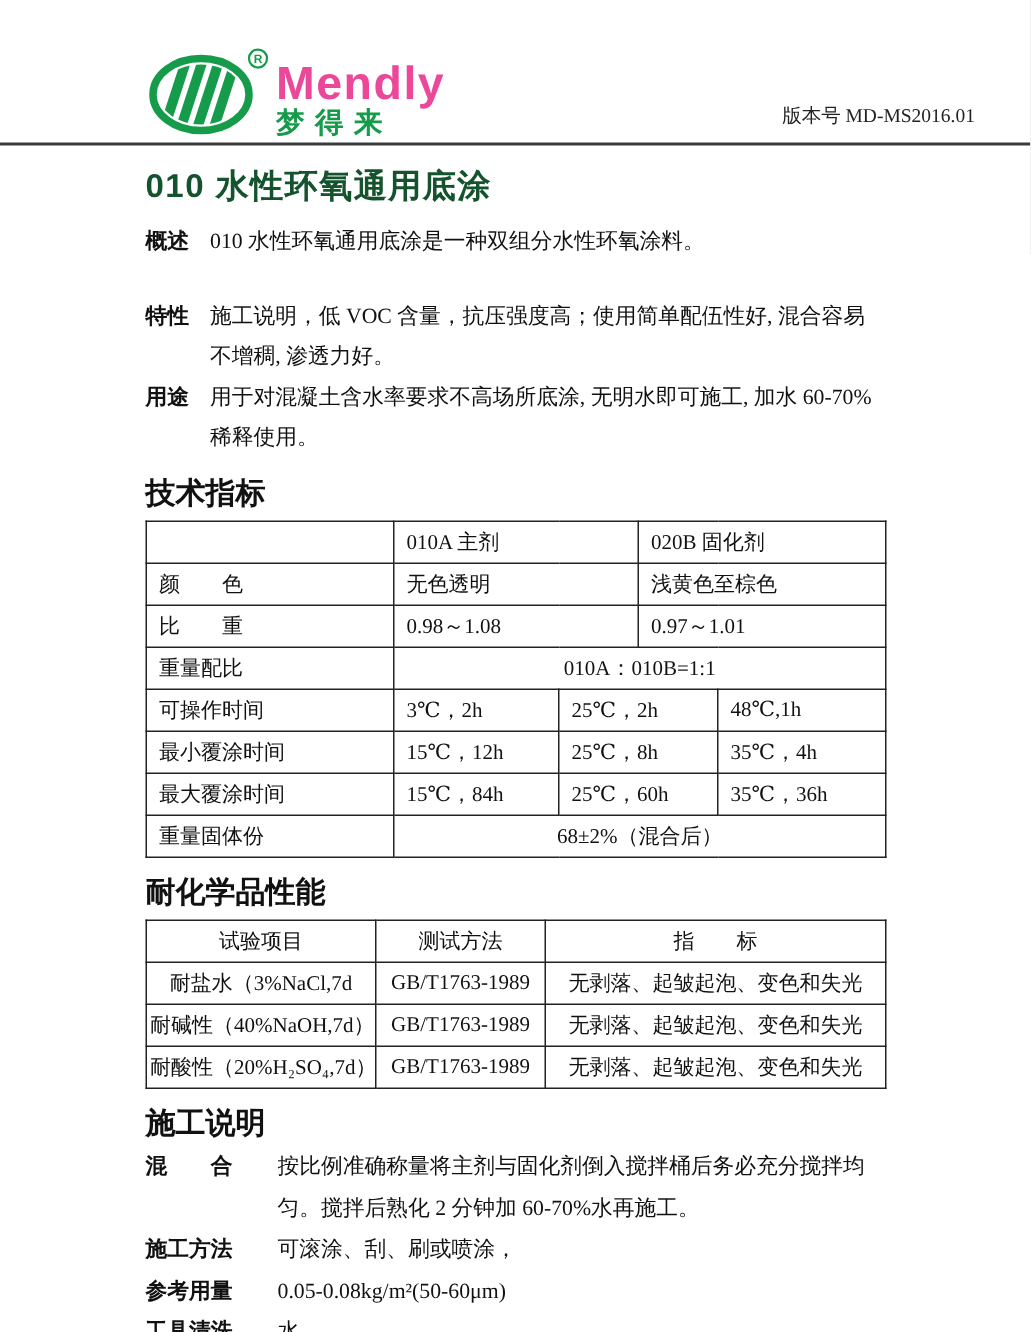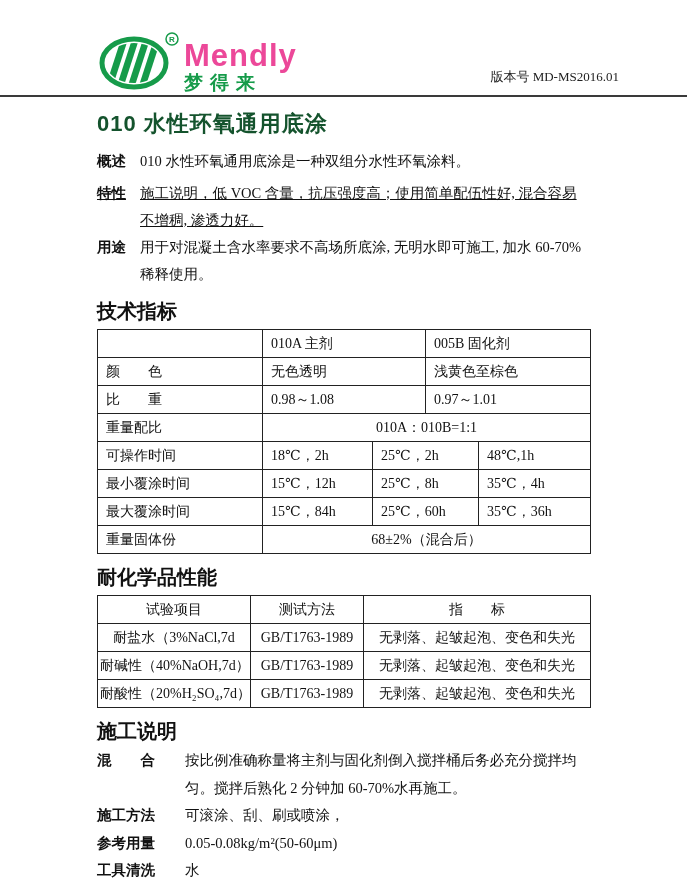--- a/index.html
+++ b/index.html
@@ -26,38 +26,38 @@
   .logo-text{margin-left:2px;margin-top:10px;line-height:1;}
   .brand{
     font-family:"Liberation Sans","DejaVu Sans",sans-serif;
     font-weight:bold;font-size:31px;letter-spacing:1px;
   }
   .brand-cn{
     font-family:"Liberation Sans","DejaVu Sans",sans-serif;
     font-weight:bold;font-size:19px;letter-spacing:7px;margin-top:2px;
   }
   .version{
-    position:absolute;right:68px;bottom:9px;
+    position:absolute;right:37px;bottom:9px;
     font-size:13px;color:#222;
   }
   
   .content{padding:0 97px;}
   .doc-title{
     margin:12px 0 9px 0;
     font-family:"Liberation Sans","DejaVu Sans",sans-serif;
     font-size:22px;font-weight:bold;letter-spacing:1px;color:#14532d;
   }
   .sec-row{display:flex;line-height:27px;font-size:14.5px;}
   .sec-row .sec-label{
     flex:0 0 43px;
     font-family:"Liberation Sans","DejaVu Sans",sans-serif;
     font-weight:bold;
   }
   .sec-row .sec-text{flex:1;}
-  .mt5{margin-top:5px;text-decoration:underline;}
+  .mt5{margin-top:23px;}
   .subhead{
     margin-top:13px;
     font-family:Liberation Serif, serif;
     font-weight:bold;font-size:20px;line-height:20px;
   }
   
   table{
     border-collapse:collapse;
     margin-top:8px;
     width:493px;
@@ -141,39 +141,39 @@
         <col style="width:165px">
           <col style="width:110px">
           <col style="width:53px">
         <col style="width:53px">
           <col style="width:112px">
       </colgroup>
       <tbody>
           <tr>
         <td></td>
         <td colspan="2">010A 主剂</td>
-        <td colspan="2">005B 固化剂</td>
+        <td colspan="2">020B 固化剂</td>
       </tr>
       <tr>
         <td>颜　　色</td>
         <td colspan="2">无色透明</td>
         <td colspan="2">浅黄色至棕色</td>
       </tr>
       <tr>
         <td>比　　重</td>
         <td colspan="2">0.98～1.08</td>
         <td colspan="2">0.97～1.01</td>
       </tr>
       <tr>
         <td>重量配比</td>
         <td colspan="4" class="center">010A：010B=1:1</td>
       </tr>
       <tr>
         <td>可操作时间</td>
-        <td>18℃，2h</td>
+        <td>3℃，2h</td>
         <td colspan="2">25℃，2h</td>
         <td>48℃,1h</td>
       </tr>
       <tr>
         <td>最小覆涂时间</td>
         <td>15℃，12h</td>
         <td colspan="2">25℃，8h</td>
         <td>35℃，4h</td>
       </tr>
       <tr>

